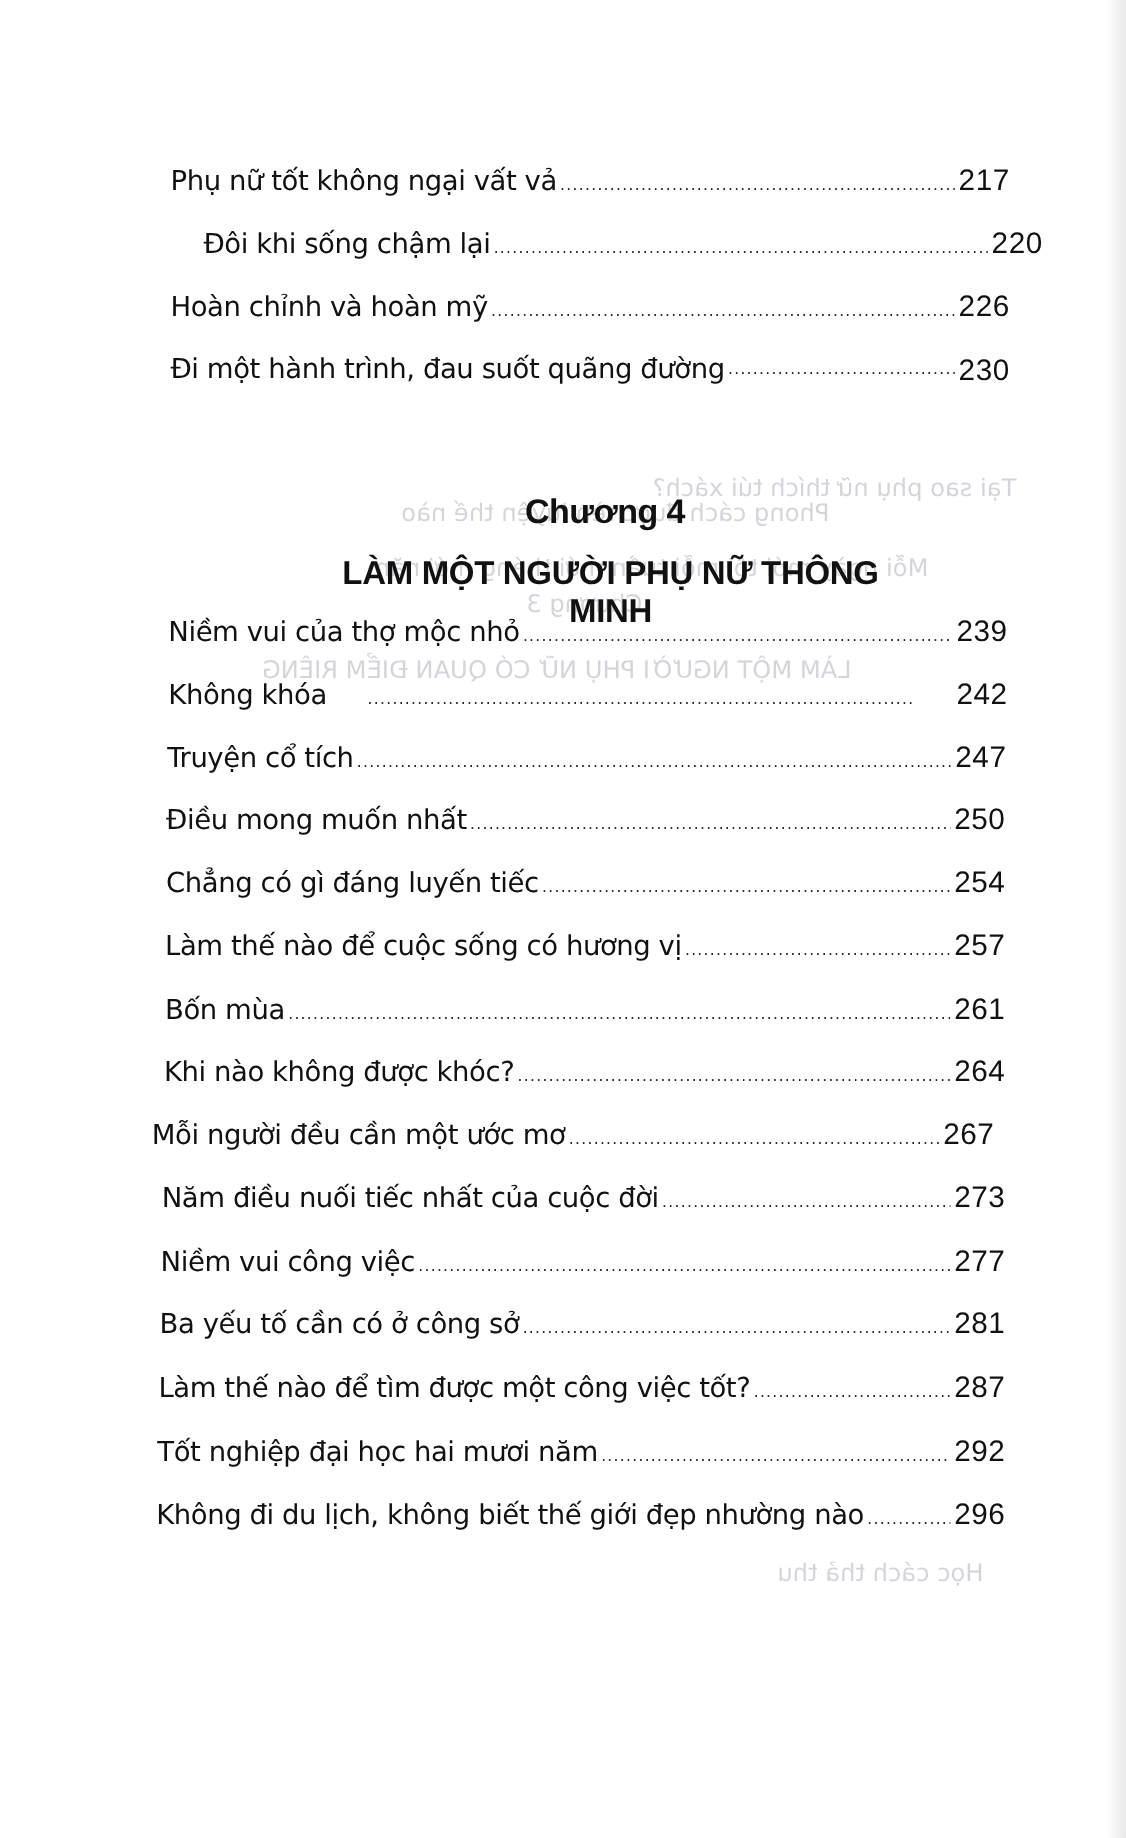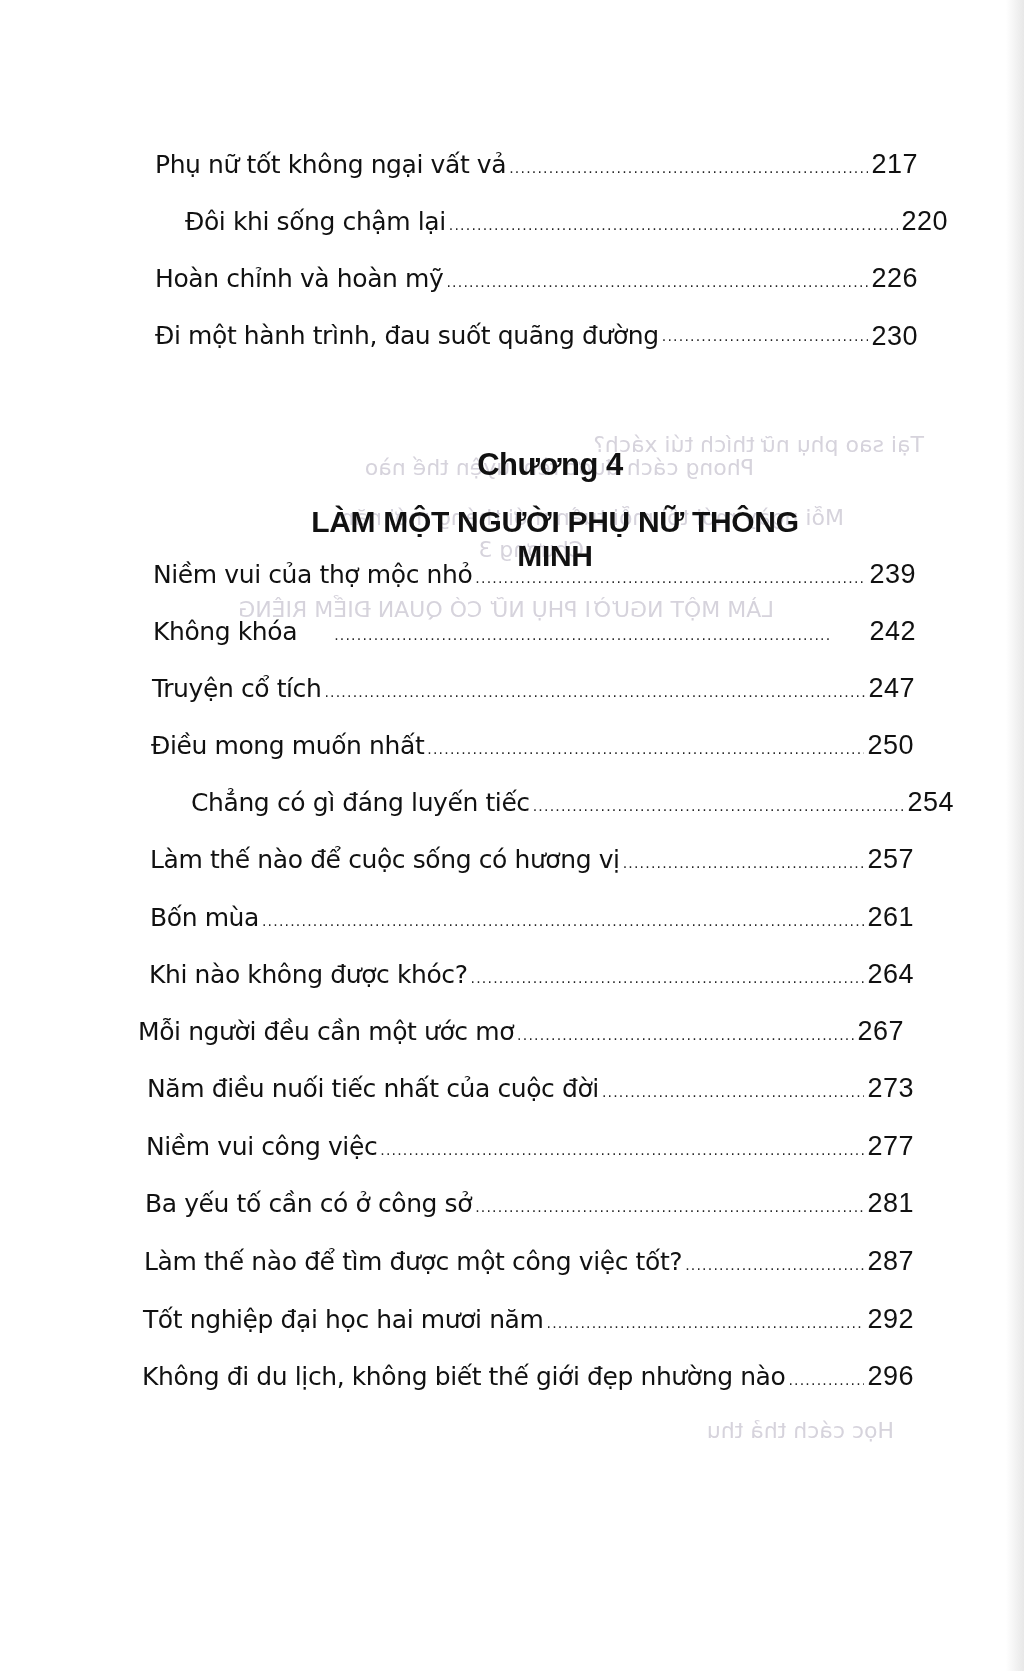--- a/index.html
+++ b/index.html
@@ -105,21 +105,21 @@
   <div class="entry" style="left:152px; top:672px; width:763px;">
     <span class="title">Truyện cổ tích</span>
     <span class="leader"></span>
     <span class="page">247</span>
   </div>
   <div class="entry" style="left:151px; top:729px; width:763px;">
     <span class="title">Điều mong muốn nhất</span>
     <span class="leader"></span>
     <span class="page">250</span>
   </div>
-  <div class="entry" style="left:151px; top:786px; width:763px;margin-left:40px;">
+  <div class="entry" style="left:151px; top:786px; width:763px;">
     <span class="title">Chẳng có gì đáng luyến tiếc</span>
     <span class="leader"></span>
     <span class="page">254</span>
   </div>
   <div class="entry" style="left:150px; top:843px; width:764px;">
     <span class="title">Làm thế nào để cuộc sống có hương vị</span>
     <span class="leader"></span>
     <span class="page">257</span>
   </div>
   <div class="entry" style="left:150px; top:901px; width:764px;">

